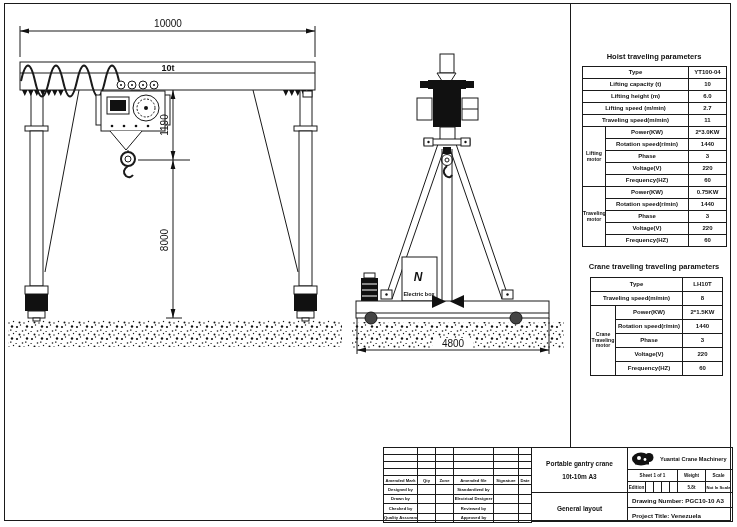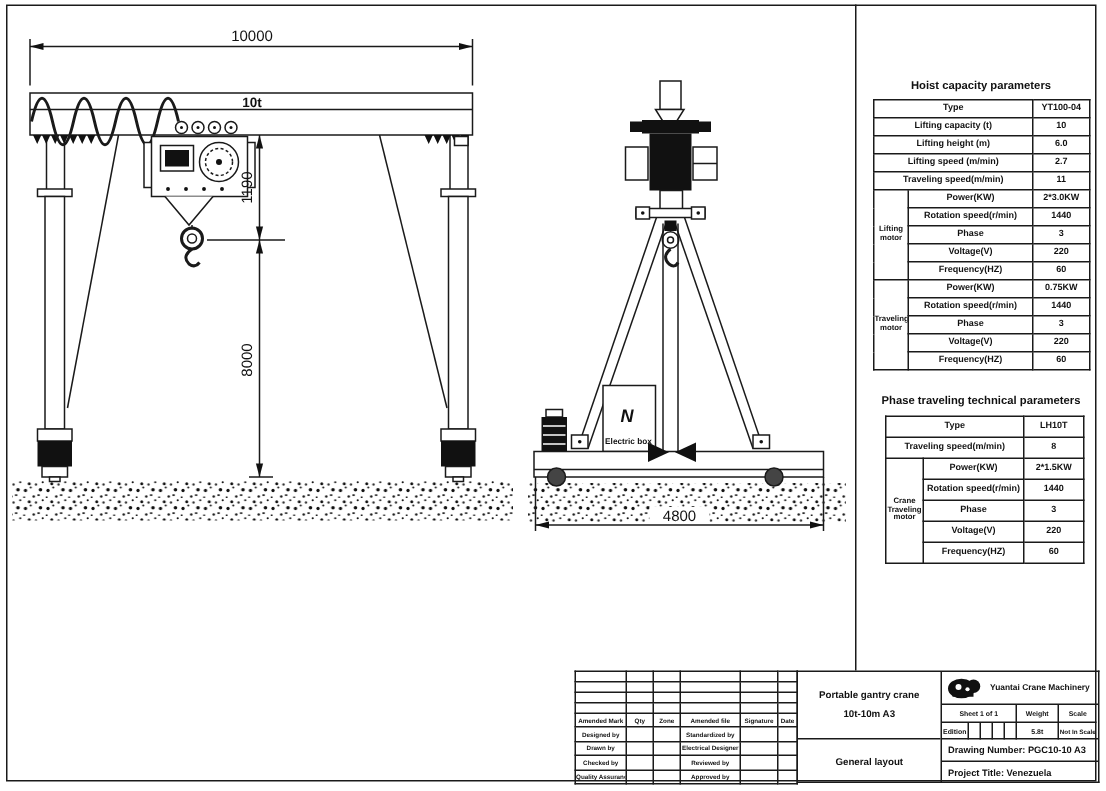--- a/index.html
+++ b/index.html
@@ -233,21 +233,21 @@
         <line class="ln" x1="549" y1="318" x2="549" y2="354"></line>
         <line class="ln" x1="357" y1="350" x2="549" y2="350"></line>
         <polygon class="blk" points="357,350 366,347.6 366,352.4"></polygon>
         <polygon class="blk" points="549,350 540,347.6 540,352.4"></polygon>
         <rect x="433" y="338" width="40" height="10" fill="#fff"></rect>
         <text class="dimtxt" x="453" y="347" text-anchor="middle">4800</text>
       </g>
     </g>
   </svg>
 
-  <div class="tbl-title" style="left:582px;top:52px;width:144px;">Hoist capacity parameters</div>
+  <div class="tbl-title" style="left:582px;top:52px;width:144px;">Hoist traveling parameters</div>
   <table class="spec" style="left:582px;top:66px;width:144px;">
     <colgroup>
         <col style="width:23px">
         <col style="width:83px">
         <col style="width:38px">
       </colgroup>
     <tbody>
         <tr style="height:12px">
           <td colspan="2">Type</td>
           <td>YT100-04</td>
@@ -306,21 +306,21 @@
           <td>Voltage(V)</td>
           <td>220</td>
         </tr>
     <tr style="height:12px">
           <td>Frequency(HZ)</td>
           <td>60</td>
         </tr>
   </tbody>
     </table>
 
-  <div class="tbl-title" style="left:582px;top:262px;width:144px;">Phase traveling technical parameters</div>
+  <div class="tbl-title" style="left:582px;top:262px;width:144px;">Crane traveling traveling parameters</div>
   <table class="spec" style="left:590px;top:277px;width:132px;">
     <colgroup>
         <col style="width:25px">
         <col style="width:67px">
         <col style="width:40px">
       </colgroup>
     <tbody>
         <tr style="height:14px">
           <td colspan="2">Type</td>
           <td>LH10T</td>

